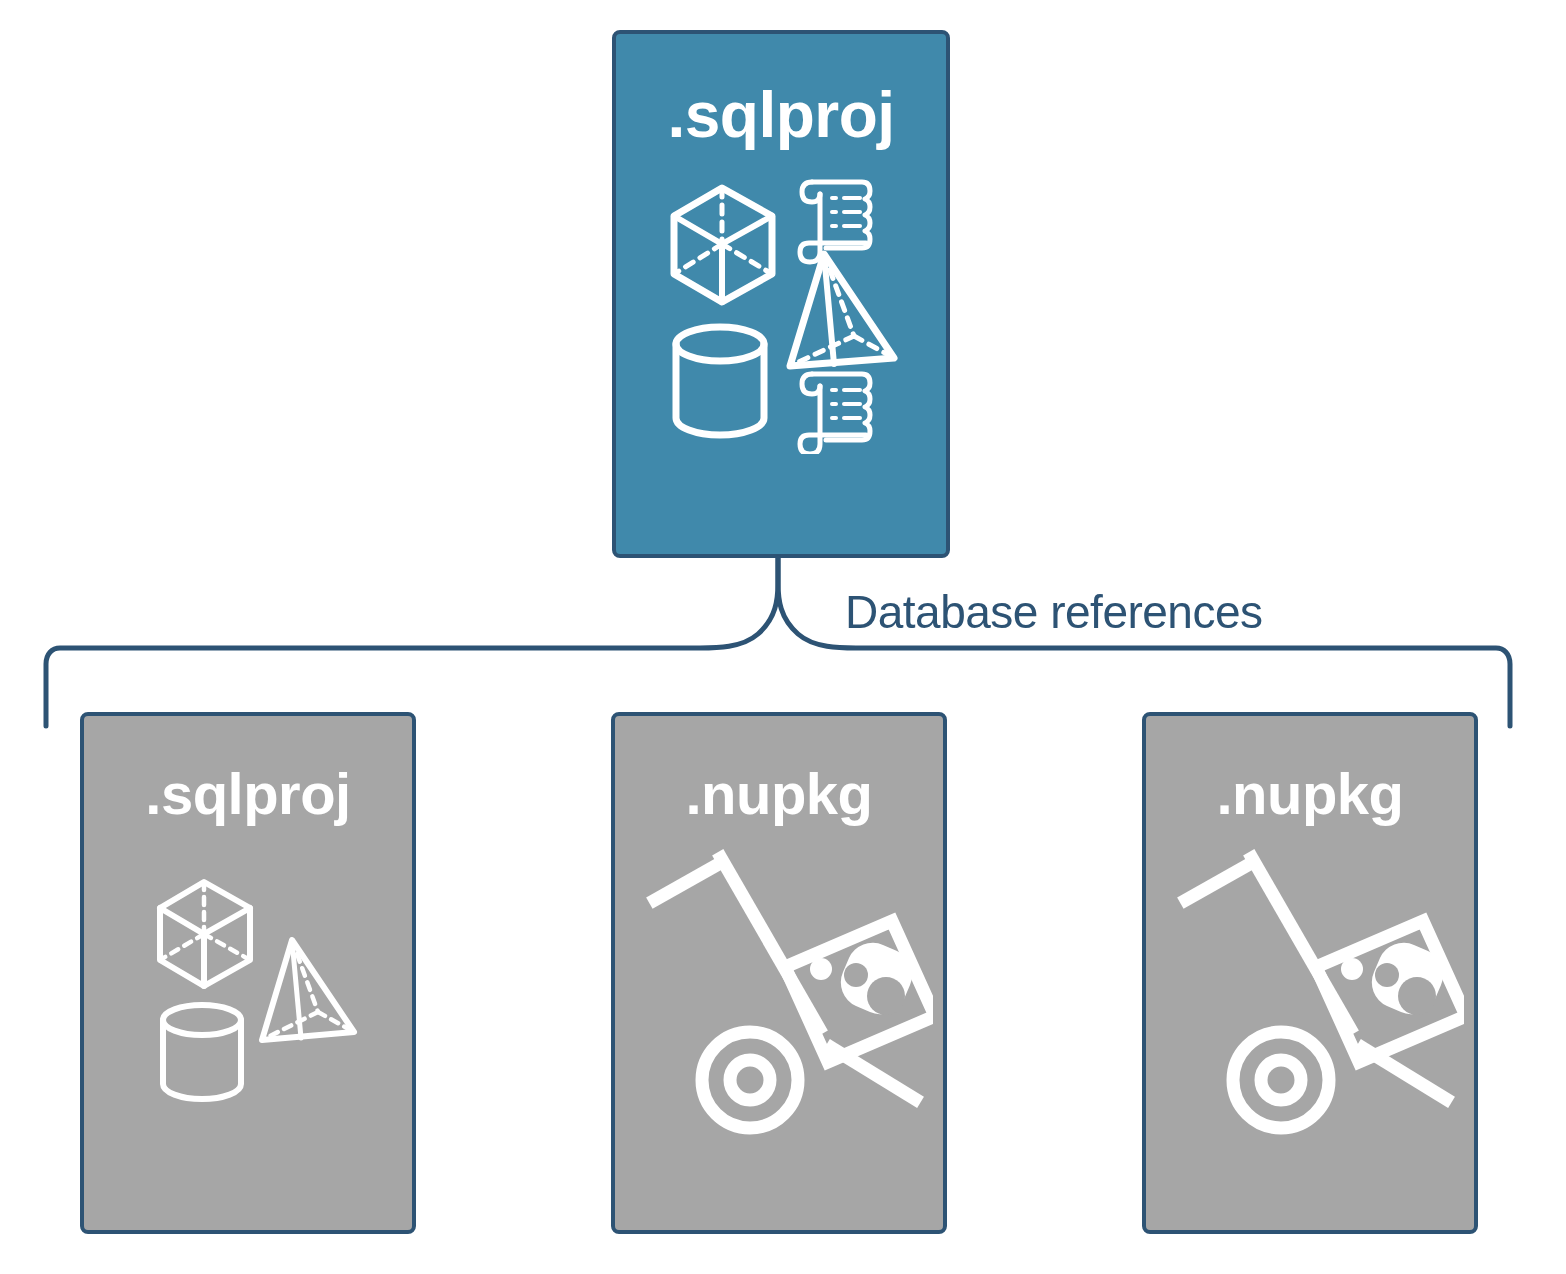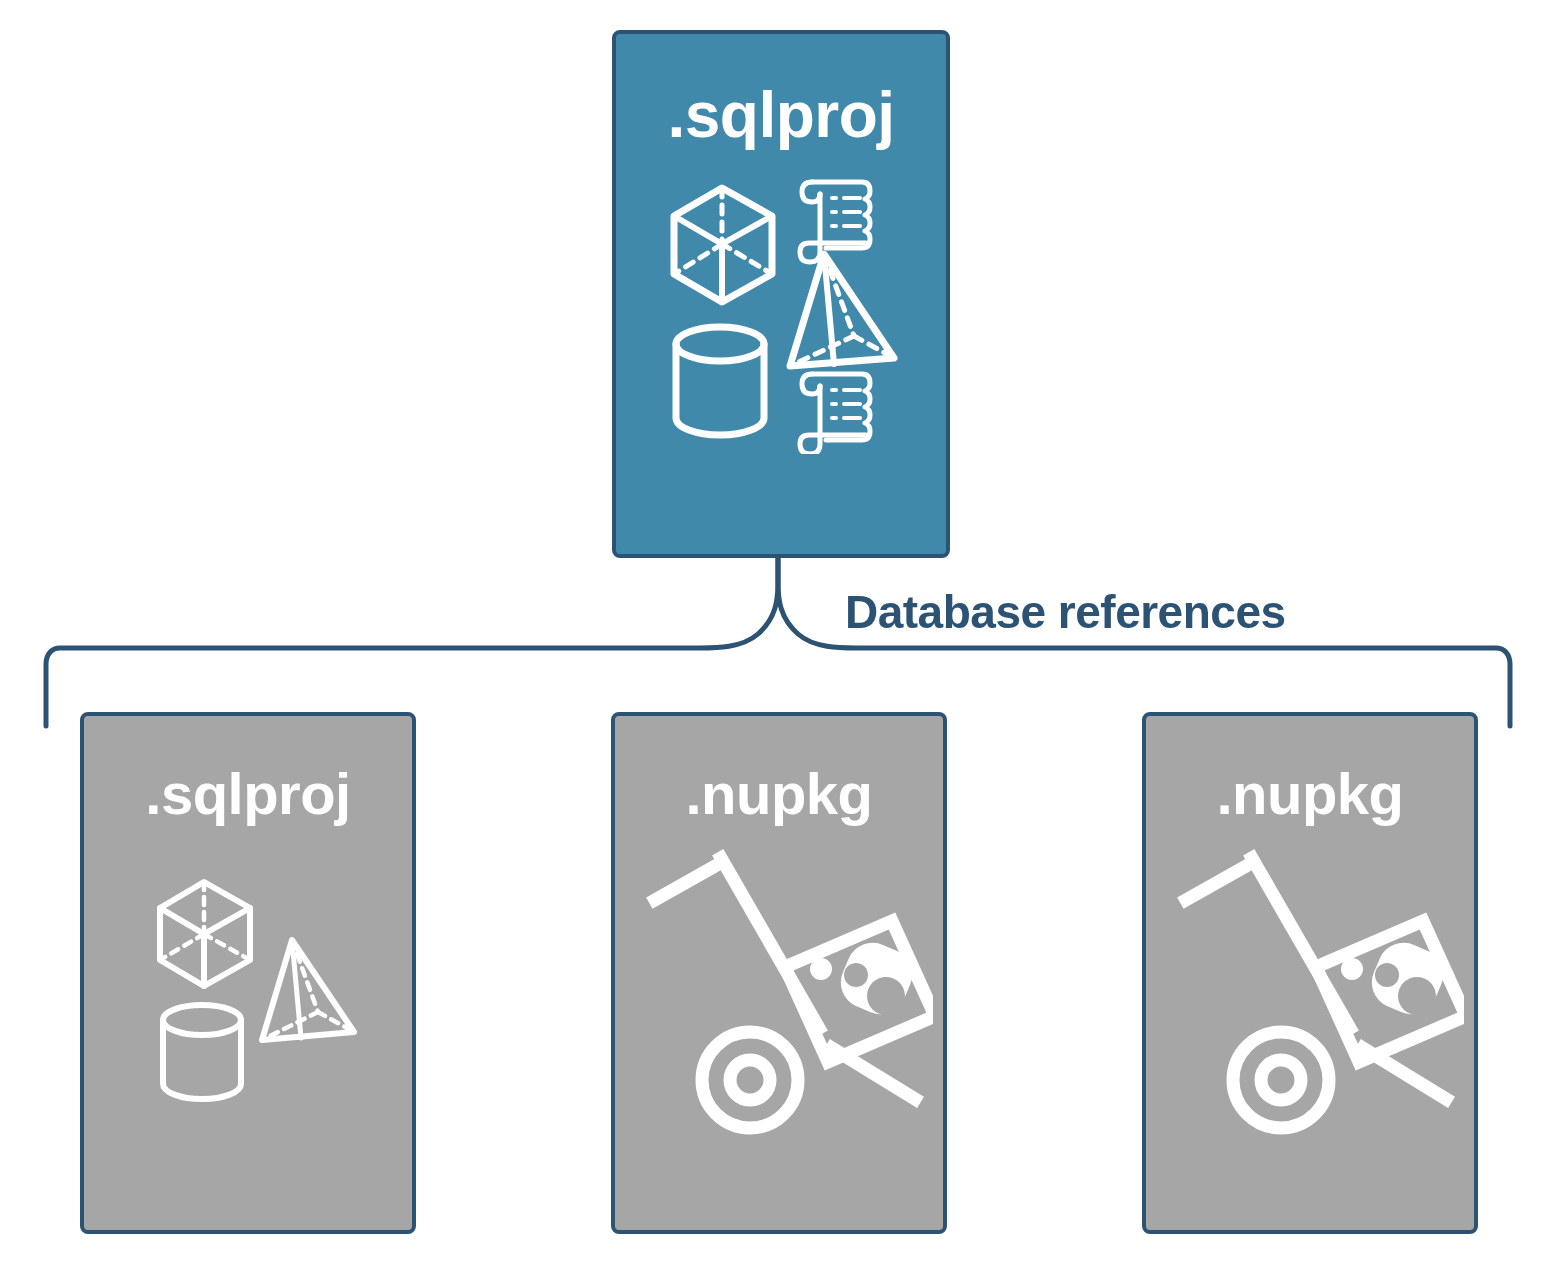--- a/index.html
+++ b/index.html
@@ -91,21 +91,21 @@
     width: 1566px;
     height: 1274px;
     pointer-events: none;
   }
 
   .ref-label {
     position: absolute;
     left: 845px;
     top: 585px;
     font-size: 46px;
-    font-weight: bold;
+    font-weight: normal;
     color: #2d5374;
     letter-spacing: -0.5px;
     white-space: nowrap;
     user-select: none;
   }
 </style>
 </head>
 <body>
 
 <div id="canvas">

